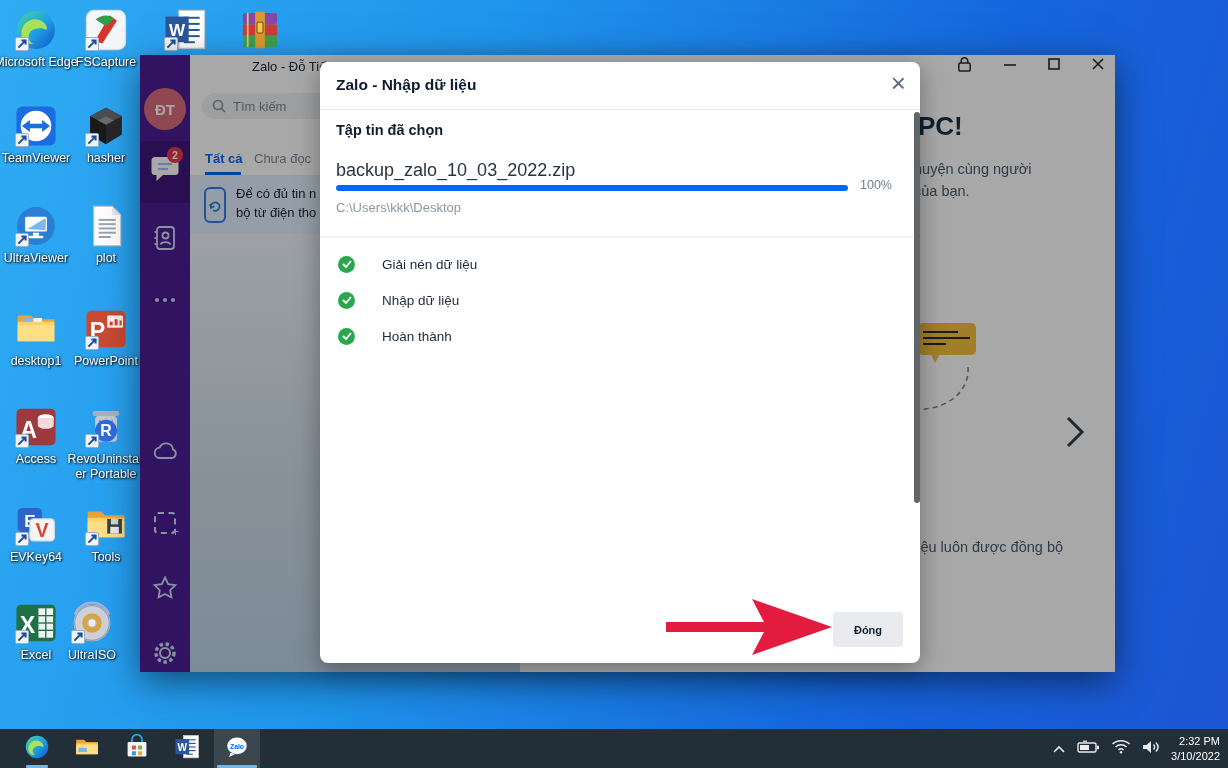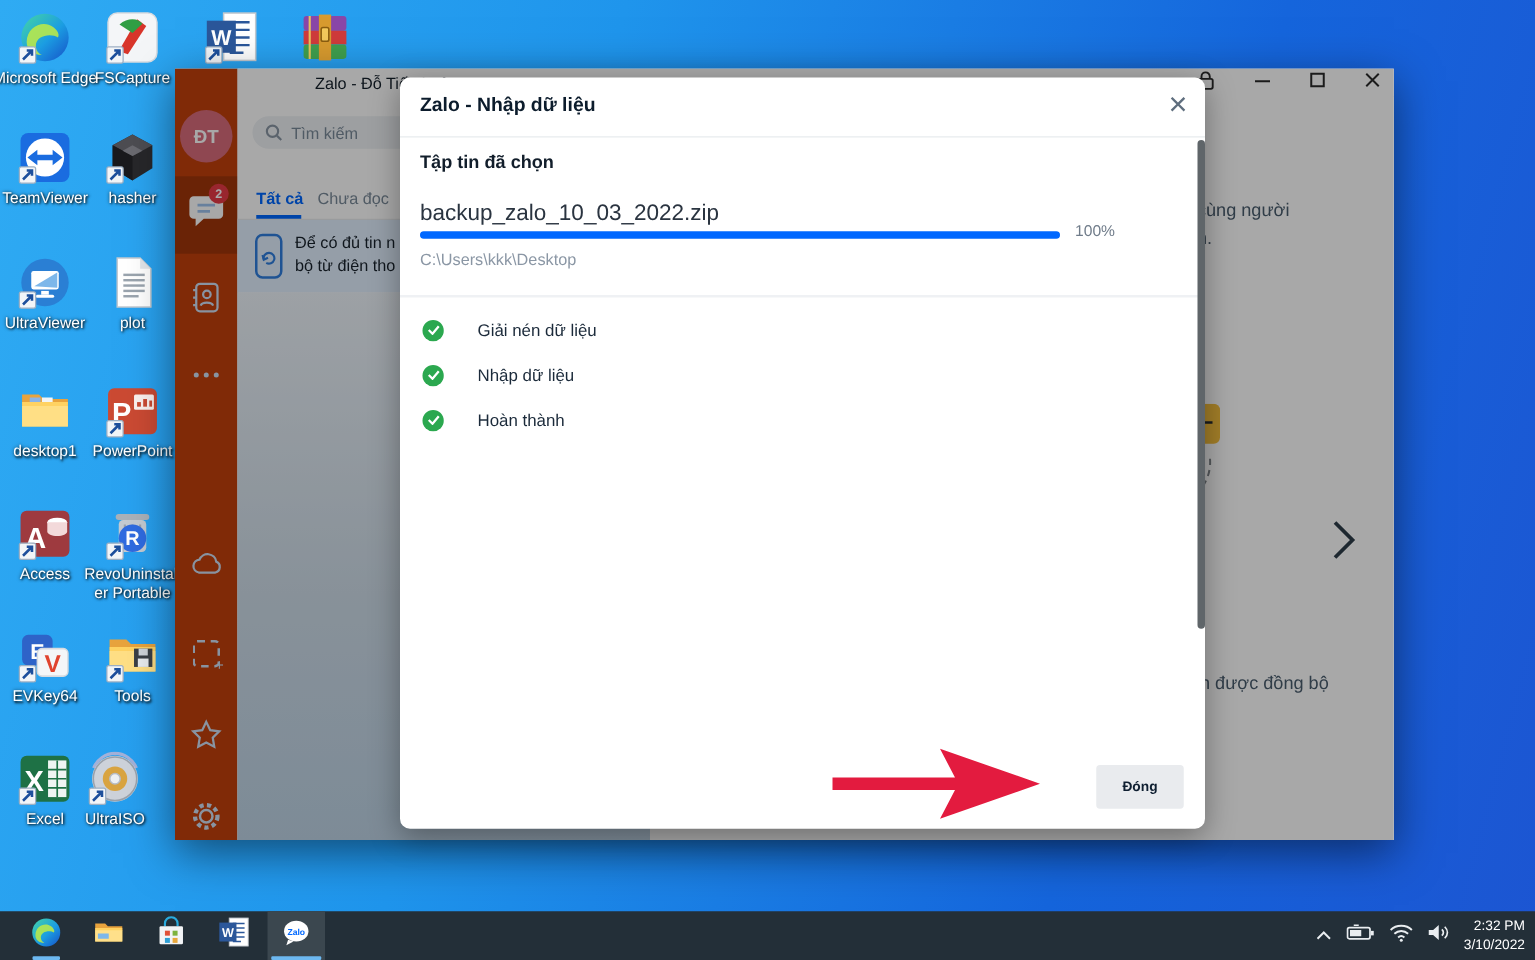--- a/index.html
+++ b/index.html
@@ -9,21 +9,21 @@
   
   .dicon{position:absolute;width:64px;text-align:center;}
   .dart{position:relative;width:44px;height:44px;margin:0 auto;display:flex;align-items:center;justify-content:center;}
   .dart svg{width:44px;height:44px;display:block;}
   .dbadge{position:absolute;left:1px;bottom:1px;width:12px;height:12px;background:#f2f5f8;border:1px solid #9db0c4;border-radius:2px;display:flex;align-items:center;justify-content:center;}
   .dlabel{position:relative;left:-10px;width:84px;margin-top:3px;font-size:12.5px;line-height:1.16;color:#fff;
     text-shadow:1px 1px 2px rgba(0,0,0,.9),0 0 3px rgba(0,0,0,.6);overflow-wrap:break-word;}
   
   .zalo-window{position:absolute;left:140px;top:55px;width:975px;height:617px;background:#fff;
     box-shadow:0 10px 34px rgba(0,0,0,.5);}
-  .nav-rail{position:absolute;left:0;top:0;width:50px;height:617px;background:#c2410c;}
+  .nav-rail{position:absolute;left:0;top:0;width:50px;height:617px;background:#4c1d95;}
   .nav-sel{position:absolute;left:0;top:86px;width:50px;height:62px;background:rgba(0,0,0,.16);}
   .avatar{position:absolute;left:4px;top:33px;width:42px;height:42px;border-radius:50%;background:#d96c7c;
     color:#fff;font-weight:bold;font-size:15px;display:flex;align-items:center;justify-content:center;}
   .rail-ic{position:absolute;left:0;width:50px;display:flex;justify-content:center;color:#cfe0f4;}
   .badge{position:absolute;left:27px;top:92px;min-width:16px;height:16px;border-radius:8px;background:#e93b47;
     color:#fff;font-size:10px;font-weight:bold;display:flex;align-items:center;justify-content:center;padding:0 3px;box-sizing:border-box;}
   .capture-box{width:18px;height:18px;border:2px dashed #cfe0f4;border-radius:4px;position:relative;}
   .capture-box span{position:absolute;right:-5px;bottom:-7px;font-size:12px;color:#cfe0f4;background:transparent;}
   .titlebar{position:absolute;left:50px;top:0;width:925px;height:22px;background:#fff;}
   .title-text{position:absolute;left:62px;top:4px;font-size:13px;color:#15202b;}
@@ -44,21 +44,21 @@
   .w-heading{position:absolute;left:398px;top:34px;font-size:26px;font-weight:bold;color:#16324a;}
   .w-l1{position:absolute;left:394px;top:84px;font-size:14.5px;color:#4a5d6e;}
   .w-l2{position:absolute;left:394px;top:106px;font-size:14.5px;color:#4a5d6e;}
   .w-note{position:absolute;left:398px;top:246px;}
   .w-arc{position:absolute;left:384px;top:288px;}
   .w-chevron{position:absolute;left:544px;top:338px;}
   .w-sync{position:absolute;left:394px;top:462px;font-size:14.5px;color:#4a5d6e;}
   .dim{position:absolute;inset:0;background:rgba(0,0,0,.34);z-index:5;}
   
   .modal{position:absolute;left:180px;top:7px;width:600px;height:601px;background:#fff;border-radius:8px;
-    box-shadow:0 6px 24px rgba(0,0,0,.35);z-index:10;padding-left:44px;}
+    box-shadow:0 6px 24px rgba(0,0,0,.35);z-index:10;}
   .m-header{position:absolute;left:0;top:0;width:100%;height:48px;border-bottom:1px solid #e8ebee;box-sizing:border-box;}
   .m-title{position:absolute;left:16px;top:14px;font-size:15.5px;font-weight:600;color:#0c1c2c;}
   .m-close{position:absolute;right:14px;top:6px;font-size:26px;color:#5f6e7e;cursor:default;line-height:1.2;}
   .m-section{position:absolute;left:16px;top:60px;font-size:14.5px;font-weight:600;color:#121e2b;}
   .m-file{position:absolute;left:16px;top:98px;font-size:18px;color:#2a3440;}
   .m-bar{position:absolute;left:16px;top:123px;width:512px;height:6px;border-radius:3px;background:#0068ff;}
   .m-pct{position:absolute;left:540px;top:116px;font-size:12.5px;color:#707c8a;}
   .m-path{position:absolute;left:16px;top:138px;font-size:13px;color:#8b97a5;}
   .m-div{position:absolute;left:0;top:174px;width:100%;height:2px;background:#eff1f4;}
   .m-steps{position:absolute;left:18px;top:192px;}

